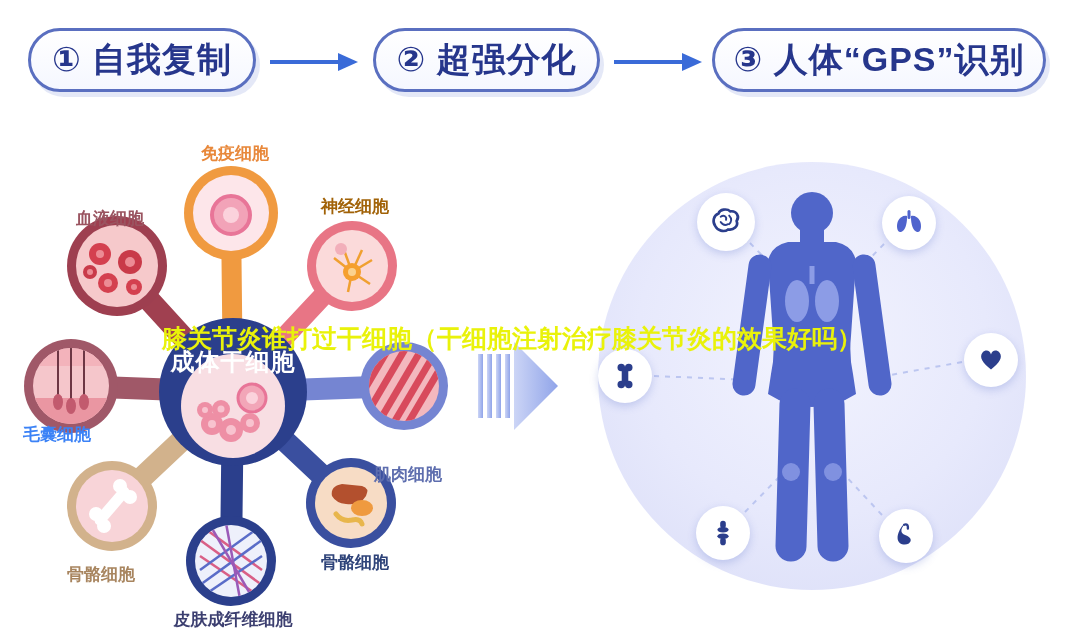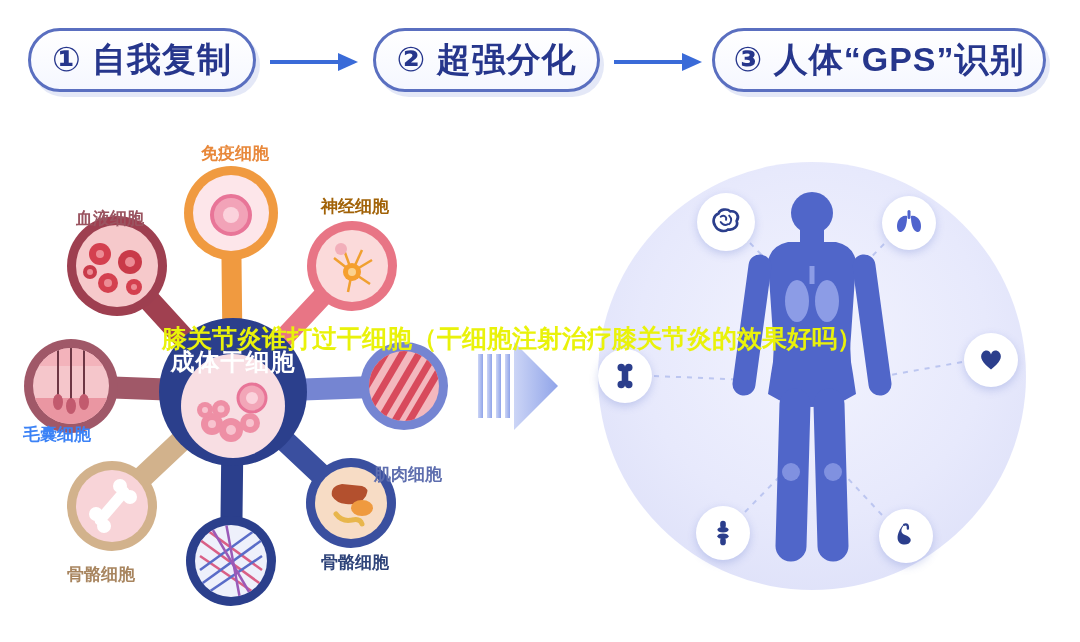--- a/index.html
+++ b/index.html
@@ -270,20 +270,21 @@
   </svg>
   <div class="badge b3">③ 人体“GPS”识别</div>
 
   <div class="cell-label lab-immune" style="color: rgb(232, 136, 58);">免疫细胞</div>
   <div class="cell-label lab-blood" style="color: rgb(154, 84, 96); margin-top: 16px;">血液细胞</div>
   <div class="cell-label lab-nerve" style="color: #a16207;">神经细胞</div>
   <div class="cell-label lab-hair" style="color: #3b82f6;">毛囊细胞</div>
   <div class="cell-label lab-muscle" style="color: rgb(93, 109, 174); margin-top: 35px;">肌肉细胞</div>
   <div class="cell-label lab-bone" style="color: rgb(168, 133, 95); margin-top: 12px;">骨骼细胞</div>
   <div class="cell-label lab-organ" style="color: rgb(46, 67, 121);">骨骼细胞</div>
+  <div class="cell-label lab-fibro" style="color: rgb(60, 63, 112);">皮肤成纤维细胞</div>
   <div class="center-label">成体干细胞</div>
 
   <div class="organ-marker om-brain">
     <svg width="34" height="34" viewBox="-16 -16 32 32" fill="none" stroke="#2b3e8c" stroke-width="2.5" stroke-linecap="round">
       <path d="M-10,4 C-13,0 -12,-6 -7,-8 C-6,-12 1,-13 4,-10 C10,-11 13,-5 10,-1 C12,4 7,8 2,7 C-2,10 -8,8 -10,4 Z"></path>
       <path d="M-5,-5 C-2,-7 1,-5 0,-2 M3,-6 C6,-3 5,0 3,2 M-5,0 C-3,3 0,3 2,2" stroke-width="1.8"></path>
     </svg>
   </div>
   <div class="organ-marker om-lungs">
     <svg width="32" height="32" viewBox="-16 -16 32 32" fill="#4f63cd">

